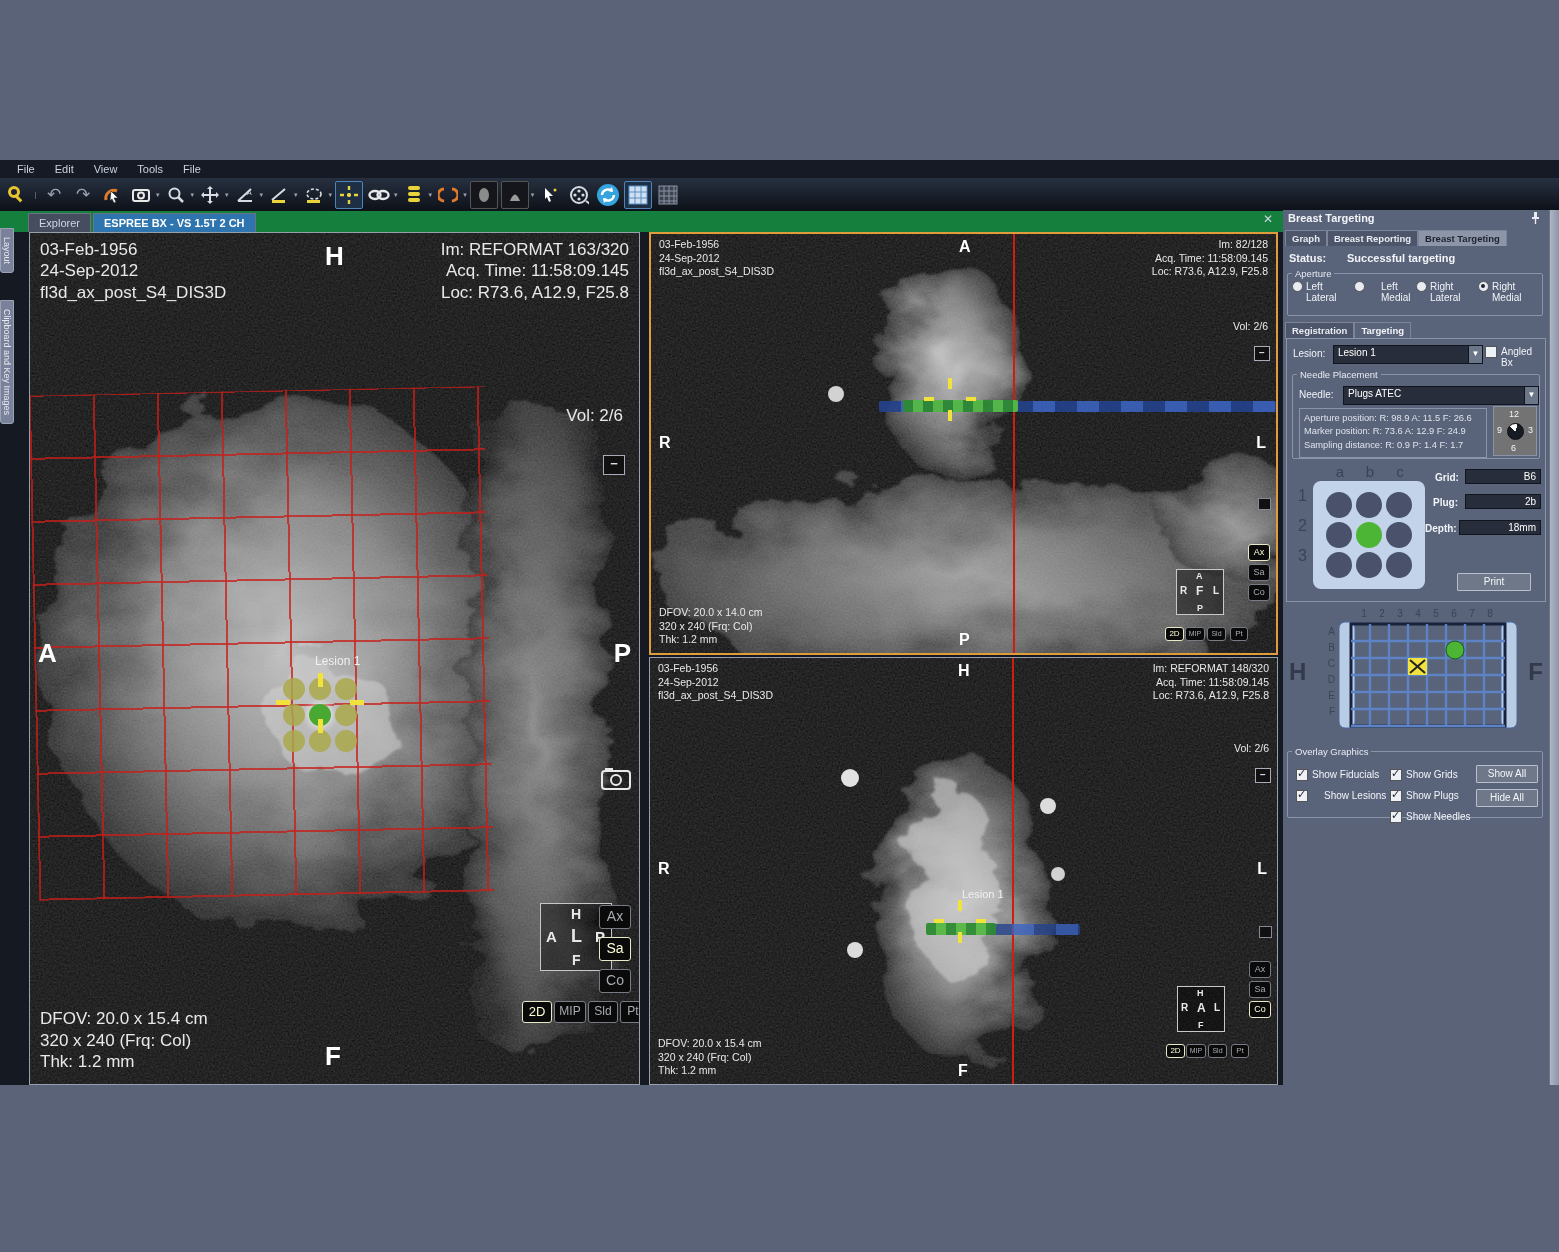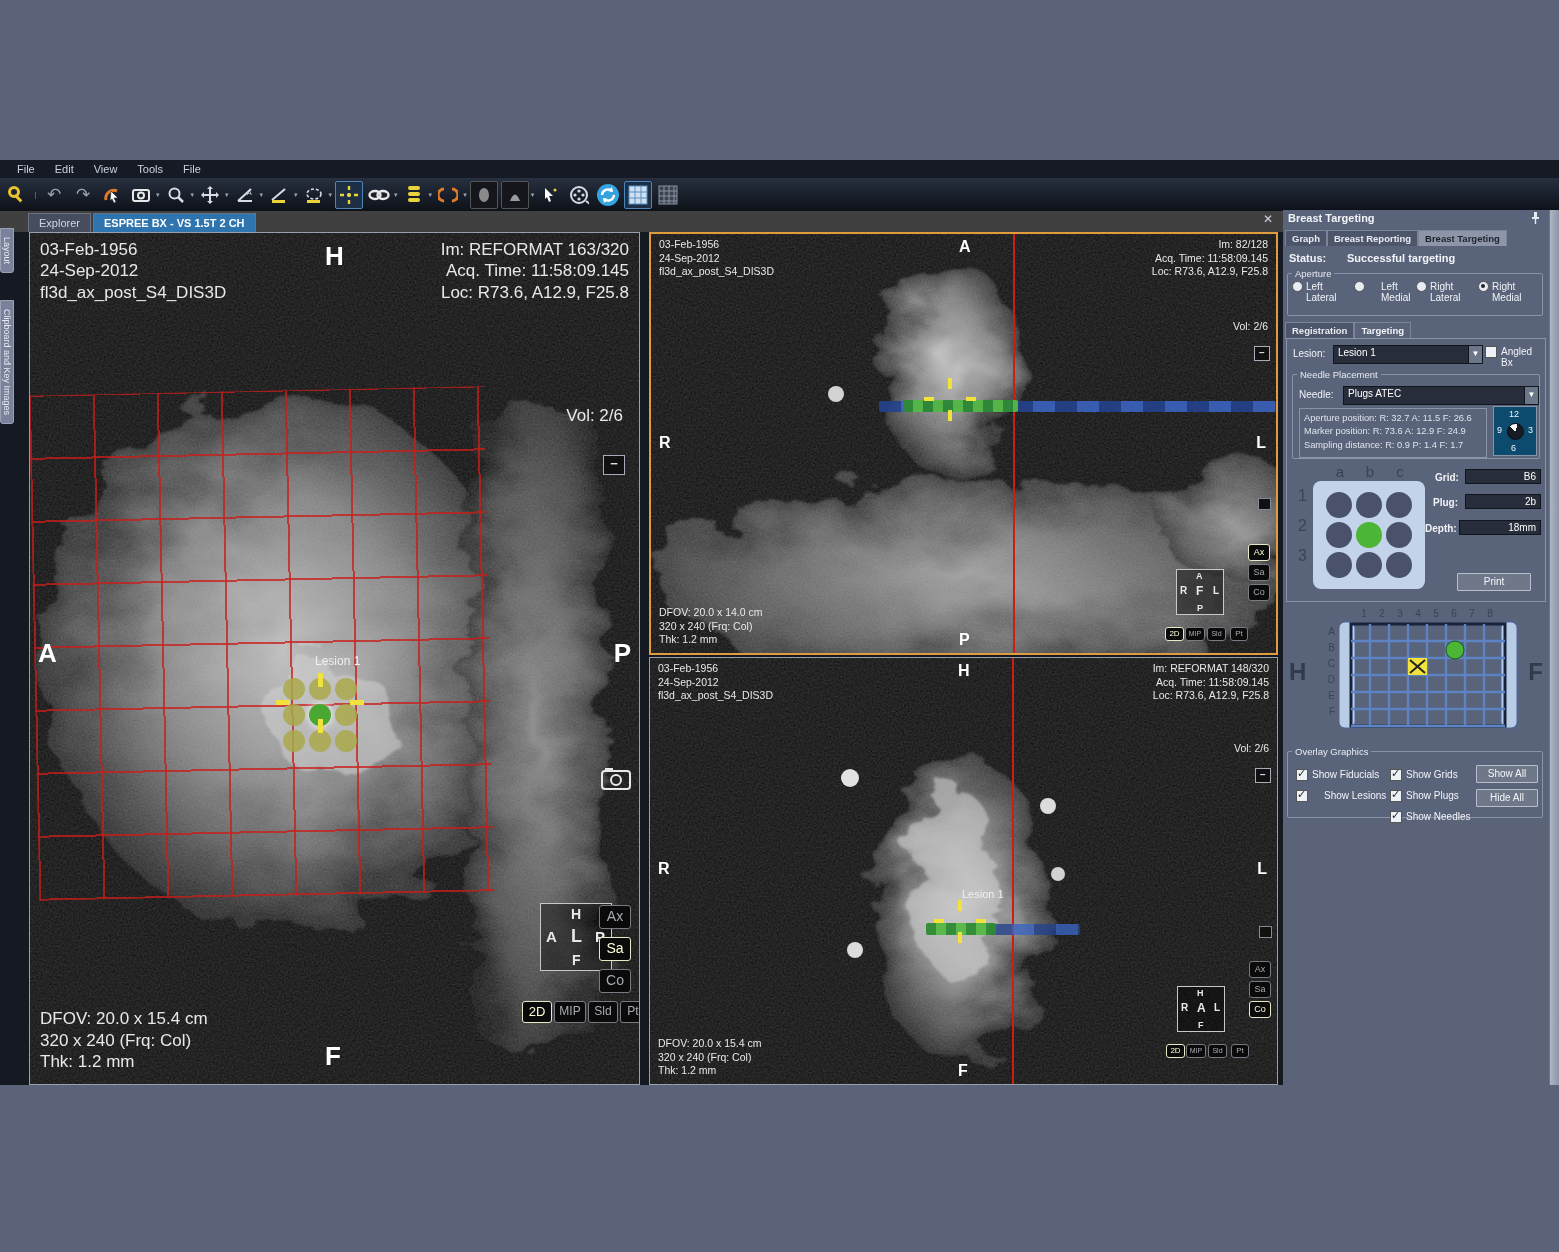--- a/index.html
+++ b/index.html
@@ -7,21 +7,21 @@
           font-family:"Liberation Sans","DejaVu Sans",sans-serif;color:#fff;}
   .abs{position:absolute;}
   
   .menubar{left:0;top:160px;width:1559px;height:18px;background:#151a24;display:flex;align-items:center;gap:2px;padding-left:8px;box-sizing:border-box;}
   .menubar span{font-size:11px;color:#ccd3e0;padding:1px 9px;cursor:default;}
   .toolbar{left:0;top:178px;width:1559px;height:33px;background:linear-gradient(#273040,#0d1118);display:flex;align-items:center;gap:3px;padding-left:4px;box-sizing:border-box;}
   .tbtn{width:26px;height:26px;display:flex;align-items:center;justify-content:center;border-radius:2px;flex:0 0 auto;}
   .tbtn.active{border:1px solid #4f84b8;background:#1d2f44;}
   .tsep{width:5px;color:#78808f;font-size:8px;text-align:center;flex:0 0 auto;}
   .caret{color:#9aa2b2;font-size:7px;margin-left:-1px;flex:0 0 auto;}
-  .tabstrip{left:0;top:211px;width:1283px;height:21px;background:#404040;display:flex;align-items:flex-end;padding-left:28px;box-sizing:border-box;}
+  .tabstrip{left:0;top:211px;width:1283px;height:21px;background:#15803d;display:flex;align-items:flex-end;padding-left:28px;box-sizing:border-box;}
   .xtab{font-size:11px;padding:3px 10px 3px;color:#cfd5e2;background:#454d5e;border:1px solid #6a7283;border-bottom:none;margin-right:2px;}
   .xtab.active{background:#2e74ae;color:#fff;font-weight:bold;}
   .canvas{left:0;top:232px;width:1283px;height:853px;background:#151922;}
   .sidetab{background:#79829a;color:#e8ebf2;font-size:9px;writing-mode:vertical-rl;padding:8px 1px;border-radius:0 0 3px 3px;border:1px solid #9aa2b6;}
   .scrollstrip{left:1549px;top:210px;width:9px;height:875px;background:linear-gradient(90deg,#aeb5c4,#8d94a6);border-left:1px solid #6d7488;}
   
   .vp{position:absolute;background:#000;overflow:hidden;}
   .vp svg.mri{position:absolute;left:0;top:0;}
   .ov{position:absolute;color:#e8e8e8;}
   .t17{font-size:17px;line-height:1.25;}
@@ -65,21 +65,21 @@
   .page{position:absolute;border:1px solid #8a93a7;background:#59637a;}
   .lbl{position:absolute;font-size:10px;color:#f2f4f8;}
   .plugpad{position:absolute;width:100px;height:96px;background:#c2d3ea;border-radius:8px;display:grid;grid-template-columns:repeat(3,26px);grid-template-rows:repeat(3,26px);gap:4px;padding:6px;box-sizing:content-box;place-content:center;}
   .plugpad b{width:26px;height:26px;border-radius:50%;background:#49526a;}
   .plugpad b.g{background:#4db535;}
   .gghead{position:absolute;display:flex;}
   .gghead span{width:18px;text-align:center;color:#3c4354;font-size:10px;}
   .ggrows{position:absolute;display:flex;flex-direction:column;}
   .ggrows span{height:16px;color:#3c4354;font-size:10px;text-align:right;width:12px;}
   .bigletter{position:absolute;font-size:24px;font-weight:bold;color:#333a4b;}
-  .clock{position:absolute;width:42px;height:48px;border:1px solid #8a93a7;background:#0c4a6e;}
+  .clock{position:absolute;width:42px;height:48px;border:1px solid #8a93a7;background:#737373;}
   .clock span{position:absolute;font-size:9px;color:#f2f4f8;}
   .clockface{position:absolute;left:13px;top:16px;width:15px;height:15px;border-radius:50%;
      background:conic-gradient(from -50deg,#ffffff 0 65deg,#171b24 65deg 360deg);border:1px solid #0a0d13;}
 </style>
 </head>
 <body>
 
 <div id="screen">
 
   <svg width="0" height="0" style="position:absolute">
@@ -531,21 +531,21 @@
           <span>Angled Bx</span>
       </div>
 
       <fieldset style="left:5px;top:30px;width:246px;height:88px">
         <legend>Needle Placement</legend>
         <div class="lbl" style="left:6px;top:9px">Needle:</div>
         <div class="combo" style="left:50px;top:6px;width:186px;height:15px">
           <span>Plugs ATEC</span><span class="da">▼</span>
         </div>
         <div style="position:absolute;left:6px;top:28px;width:188px;height:50px;border:1px solid #8a93a7;padding:3px 4px;box-sizing:border-box;font-size:9.3px;line-height:1.45;color:#dfe4ec">
-          <div>Aperture position: R: 32.7  A: 11.5  F: 26.6</div>
+          <div>Aperture position: R: 98.9  A: 11.5  F: 26.6</div>
           <div>Marker position: R: 73.6  A: 12.9  F: 24.9</div>
           <div>Sampling distance: R: 0.9  P: 1.4  F: 1.7</div>
         </div>
         <div class="clock" style="left:200px;top:26px">
           <span style="left:15px;top:2px">12</span>
           <span style="left:3px;top:18px">9</span>
           <span style="right:3px;top:18px">3</span>
           <span style="left:17px;bottom:2px">6</span>
           <span class="clockface"></span>
         </div>

